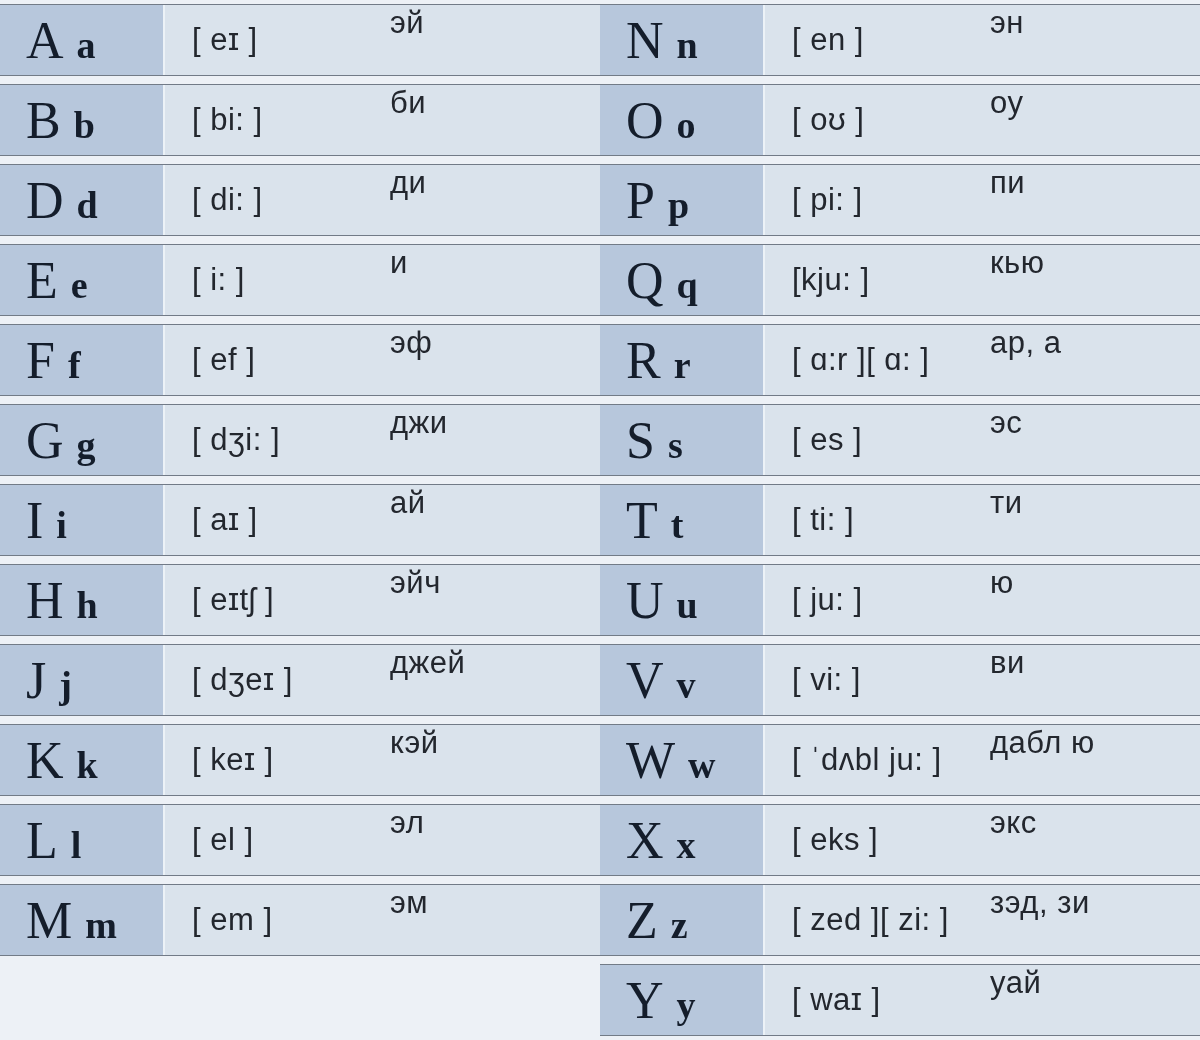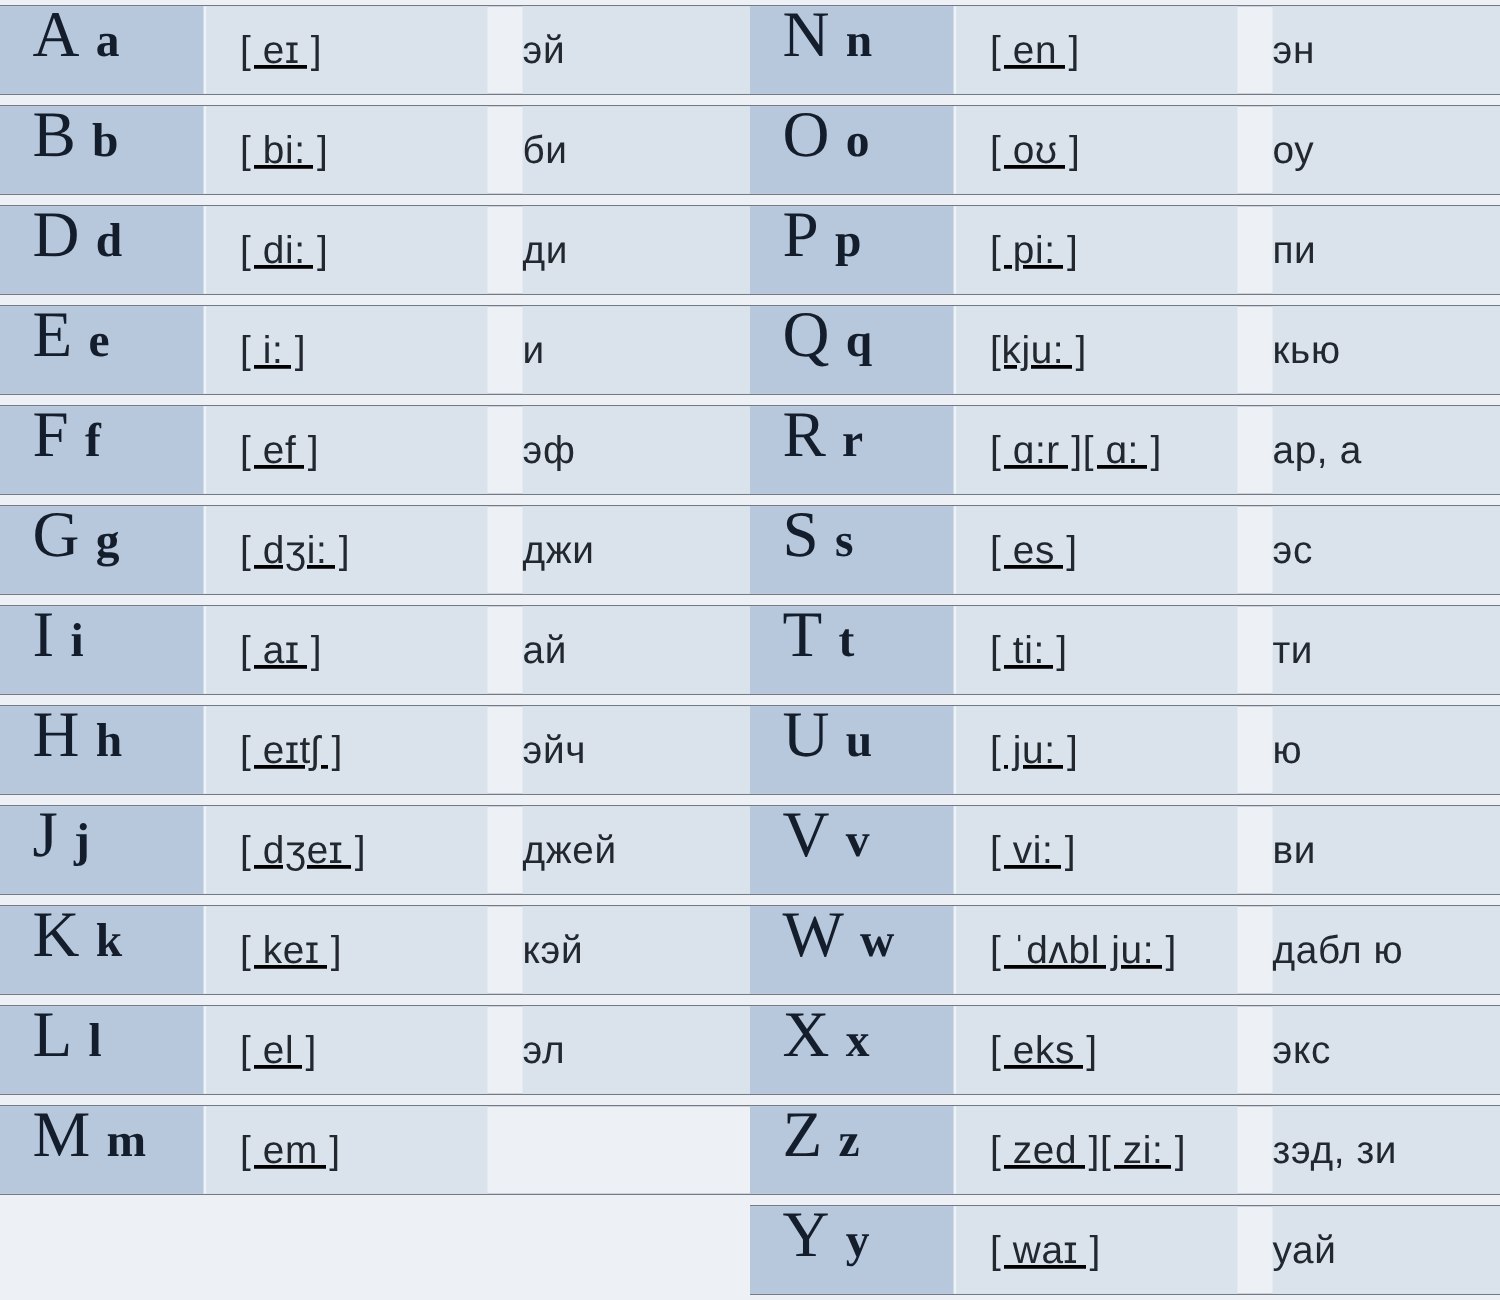--- a/index.html
+++ b/index.html
@@ -14,39 +14,38 @@
   .row { height:80px; box-sizing:border-box; padding:4px 0; background:var(--gap-bg,#edf1f6); }
   .cells {
     height:100%; display:flex; box-sizing:border-box;
     border-top:1px solid rgba(82,94,108,.8);
     border-bottom:1px solid rgba(82,94,108,.8);
   }
   .letter-cell {
     width:163px; box-sizing:border-box;
     background: var(--letter-bg, #b7c7dc);
     padding-left:26px;
-    line-height:47px;
+    line-height:71px;
     white-space:nowrap;
     font-family:"Liberation Serif","DejaVu Serif",serif;
     color: var(--letter-color, #141d2b);
   }
   .letter-upper { font-size:52px; }
   .letter-lower { font-size:38px; font-weight:700; margin-left:13px; }
   .ipa-cell {
     width:227px; box-sizing:border-box;
     background: var(--text-bg, #dae3ec);
     border-left:2px solid rgba(240,245,250,.8);
     display:flex; align-items:center;
     padding-left:27px;
-    text-decoration:underline;
   }
   .ru-cell {
     flex:1;
     background: var(--text-bg, #dae3ec);
-    display:flex; align-items:center;margin-left:28px;
+    display:flex; 
   }
   .ipa, .ru {
     font-size:31px;
     color: var(--text-color, #23272e);
     letter-spacing:.5px;
     white-space:nowrap;
   }
 </style>
 </head>
 <body>
@@ -209,20 +208,23 @@
   </div>
 
   <div class="row">
     <div class="cells">
       <div class="letter-cell">
         <span class="letter-upper">M</span><span class="letter-lower">m</span>
       </div>
       <div class="ipa-cell">
         <span class="ipa">[ em ]</span>
       </div>
+      <div class="ru-cell">
+        <span class="ru">эм</span>
+      </div>
     </div>
   </div>
 </div>
   <div class="col">
   <div class="row">
     <div class="cells">
       <div class="letter-cell">
         <span class="letter-upper">N</span><span class="letter-lower">n</span>
       </div>
       <div class="ipa-cell">

